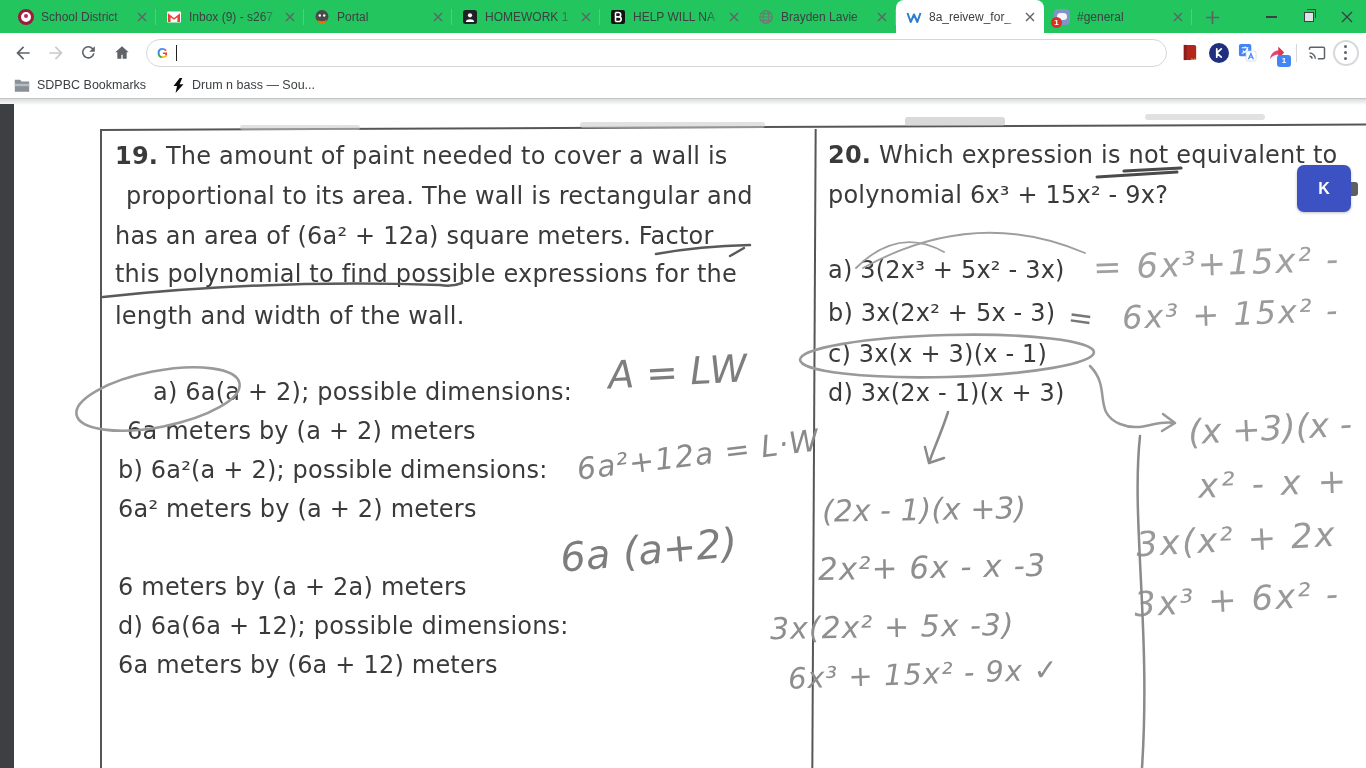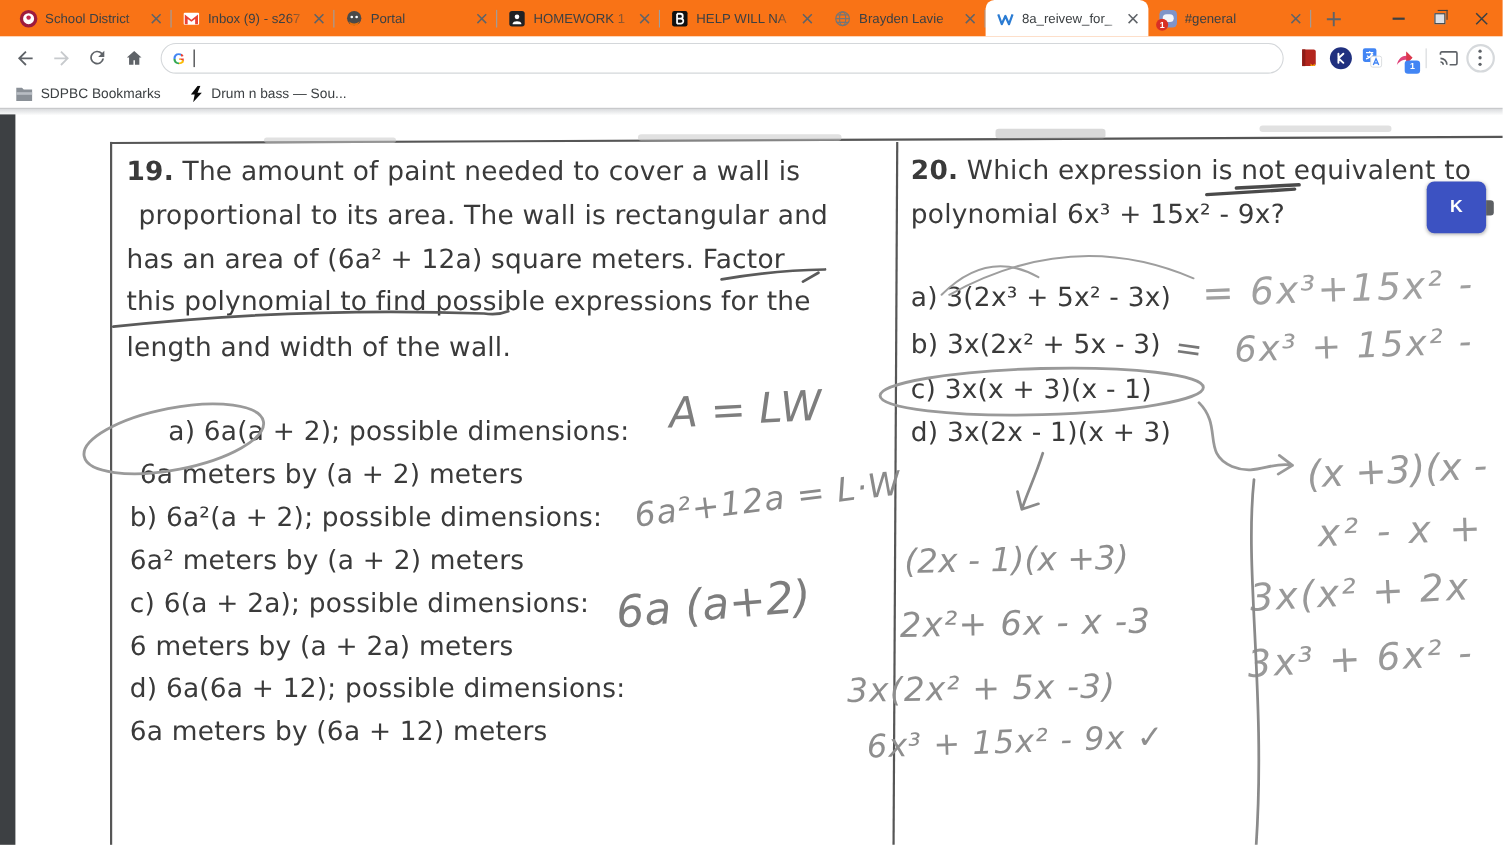--- a/index.html
+++ b/index.html
@@ -1,19 +1,19 @@
 <!DOCTYPE html>
 <html><head>
 <meta charset="utf-8">
 <style>
   html,body{margin:0;padding:0;width:1366px;height:768px;overflow:hidden;background:#fff;
     font-family:"Liberation Sans",sans-serif;-webkit-font-smoothing:antialiased;}
   
   .chrome{position:absolute;left:0;top:0;width:1366px;z-index:5;}
-  .tabstrip{height:33px;background:#f97316;display:flex;align-items:flex-end;padding-left:8px;position:relative;}
+  .tabstrip{height:33px;background:#22c55e;display:flex;align-items:flex-end;padding-left:8px;position:relative;}
   .tab{width:148px;height:33px;display:flex;align-items:center;padding:0 6px 0 10px;box-sizing:border-box;position:relative;cursor:pointer;}
   .tab.sep::after{content:"";position:absolute;right:0;top:9px;width:1px;height:16px;background:#9aa0a6;}
   .tab.active{background:#fff;border-radius:8px 8px 0 0;}
   .fav{width:16px;height:16px;flex:0 0 16px;margin-right:7px;position:relative;}
   .tab-title{flex:1;font-size:12px;color:#3c4043;white-space:nowrap;overflow:hidden;
     -webkit-mask-image:linear-gradient(90deg,#000 78%,transparent 97%);mask-image:linear-gradient(90deg,#000 78%,transparent 97%);}
   .tab-close{width:16px;height:16px;flex:0 0 16px;display:flex;align-items:center;justify-content:center;border-radius:8px;}
   .newtab{width:28px;height:28px;margin:0 0 2px 6px;display:flex;align-items:center;justify-content:center;}
   .winctl{position:absolute;right:0;top:0;height:33px;display:flex;align-items:center;}
   .wc{width:38px;height:33px;display:flex;align-items:center;justify-content:center;}
@@ -73,21 +73,20 @@
   <div class="ptext" style="left:115px;top:142px;"><b>19.</b><span> The amount of paint needed to cover a wall is</span></div>
   <div class="ptext" style="left:126px;top:182px;">proportional to its area. The wall is rectangular and</div>
   <div class="ptext" style="left:115px;top:222px;">has an area of (6a² + 12a) square meters. Factor</div>
   <div class="ptext" style="left:115px;top:260px;">this polynomial to find possible expressions for the</div>
   <div class="ptext" style="left:115px;top:302px;">length and width of the wall.</div>
 
   <div class="ptext" style="left:118px;top:378px;margin-left:35px;">a) 6a(a + 2); possible dimensions:</div>
   <div class="ptext" style="left:127px;top:417px;">6a meters by (a + 2) meters</div>
   <div class="ptext" style="left:118px;top:456px;">b) 6a²(a + 2); possible dimensions:</div>
   <div class="ptext" style="left:118px;top:495px;">6a² meters by (a + 2) meters</div>
-  <div class="ptext" style="left:118px;top:534px;">c) 6(a + 2a); possible dimensions:</div>
   <div class="ptext" style="left:118px;top:573px;">6 meters by (a + 2a) meters</div>
   <div class="ptext" style="left:118px;top:612px;">d) 6a(6a + 12); possible dimensions:</div>
   <div class="ptext" style="left:118px;top:651px;">6a meters by (6a + 12) meters</div>
 
   <div class="ptext" style="left:828px;top:141px;"><b>20.</b><span> Which expression is </span><span>not</span><span> equivalent to</span></div>
   <div class="ptext" style="left:828px;top:181px;"><span>polynomial 6x³ + 15x² - </span><span>9x?</span></div>
   <div class="ptext" style="left:828px;top:256px;">a) 3(2x³ + 5x² - 3x)</div>
   <div class="ptext" style="left:828px;top:299px;">b) 3x(2x² + 5x - 3)</div>
   <div class="ptext" style="left:828px;top:340px;">c) 3x(x + 3)(x - 1)</div>
   <div class="ptext" style="left:828px;top:379px;">d) 3x(2x - 1)(x + 3)</div>

